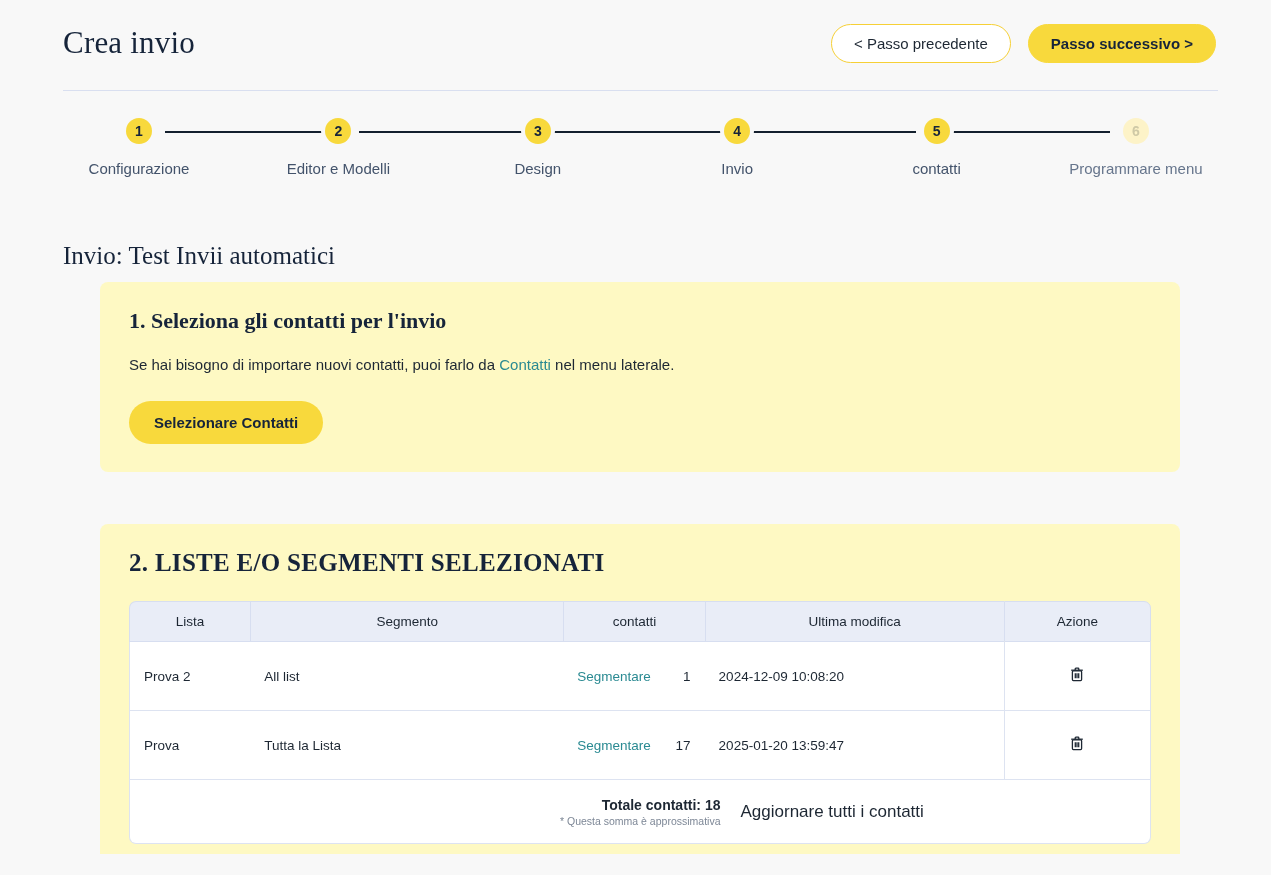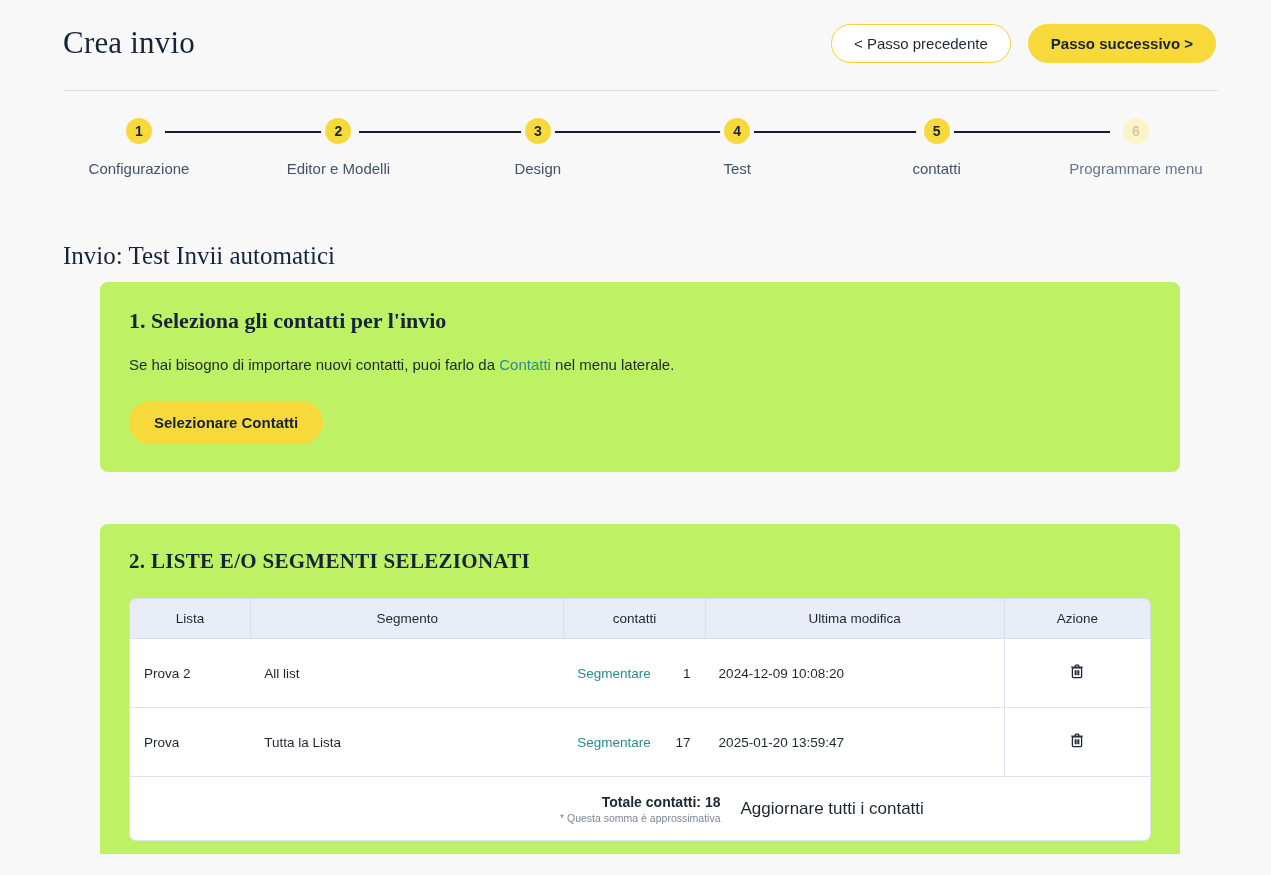--- a/index.html
+++ b/index.html
@@ -140,21 +140,21 @@
     font-size: 25px;
     color: #16243a;
     font-weight: 400;
   }
 
   
   .card {
     position: absolute;
     left: 100px;
     width: 1080px;
-    background: #bef264;
+    background: #fef9c3;
     border-radius: 8px;
   }
   #card-select { top: 282px; height: 190px; }
   #card-lists  { top: 524px; height: 330px; border-radius: 8px 8px 0 0; }
 
   .card-heading {
     font-family: "Liberation Serif", serif;
     font-size: 22px;
     color: #16243a;
     margin: 0;
@@ -178,21 +178,21 @@
     padding: 13px 25px;
     font-size: 15px;
     font-weight: 600;
     color: #16243a;
     cursor: pointer;
     font-family: "Liberation Sans", sans-serif;
   }
 
   .card-heading-caps {
     font-family: "Liberation Serif", serif;
-    font-size: 21px;
+    font-size: 25px;
     letter-spacing: .3px;
     color: #16243a;
     margin: 0;
     padding: 25px 0 0 29px;
     font-weight: 600;
   }
 
   
   .table-wrap {
     margin: 24px 29px 0 29px;
@@ -319,21 +319,21 @@
         <div class="step">
           <div class="step-circle">2</div>
           <div class="step-label">Editor e Modelli</div>
         </div>
         <div class="step">
           <div class="step-circle">3</div>
           <div class="step-label">Design</div>
         </div>
         <div class="step">
           <div class="step-circle">4</div>
-          <div class="step-label">Test</div>
+          <div class="step-label">Invio</div>
         </div>
         <div class="step">
           <div class="step-circle">5</div>
           <div class="step-label">contatti</div>
         </div>
         <div class="step inactive">
           <div class="step-circle">6</div>
           <div class="step-label">Programmare menu</div>
         </div>
         <div class="step-line" style="left: 110.083px; width: 168.167px;"></div>

